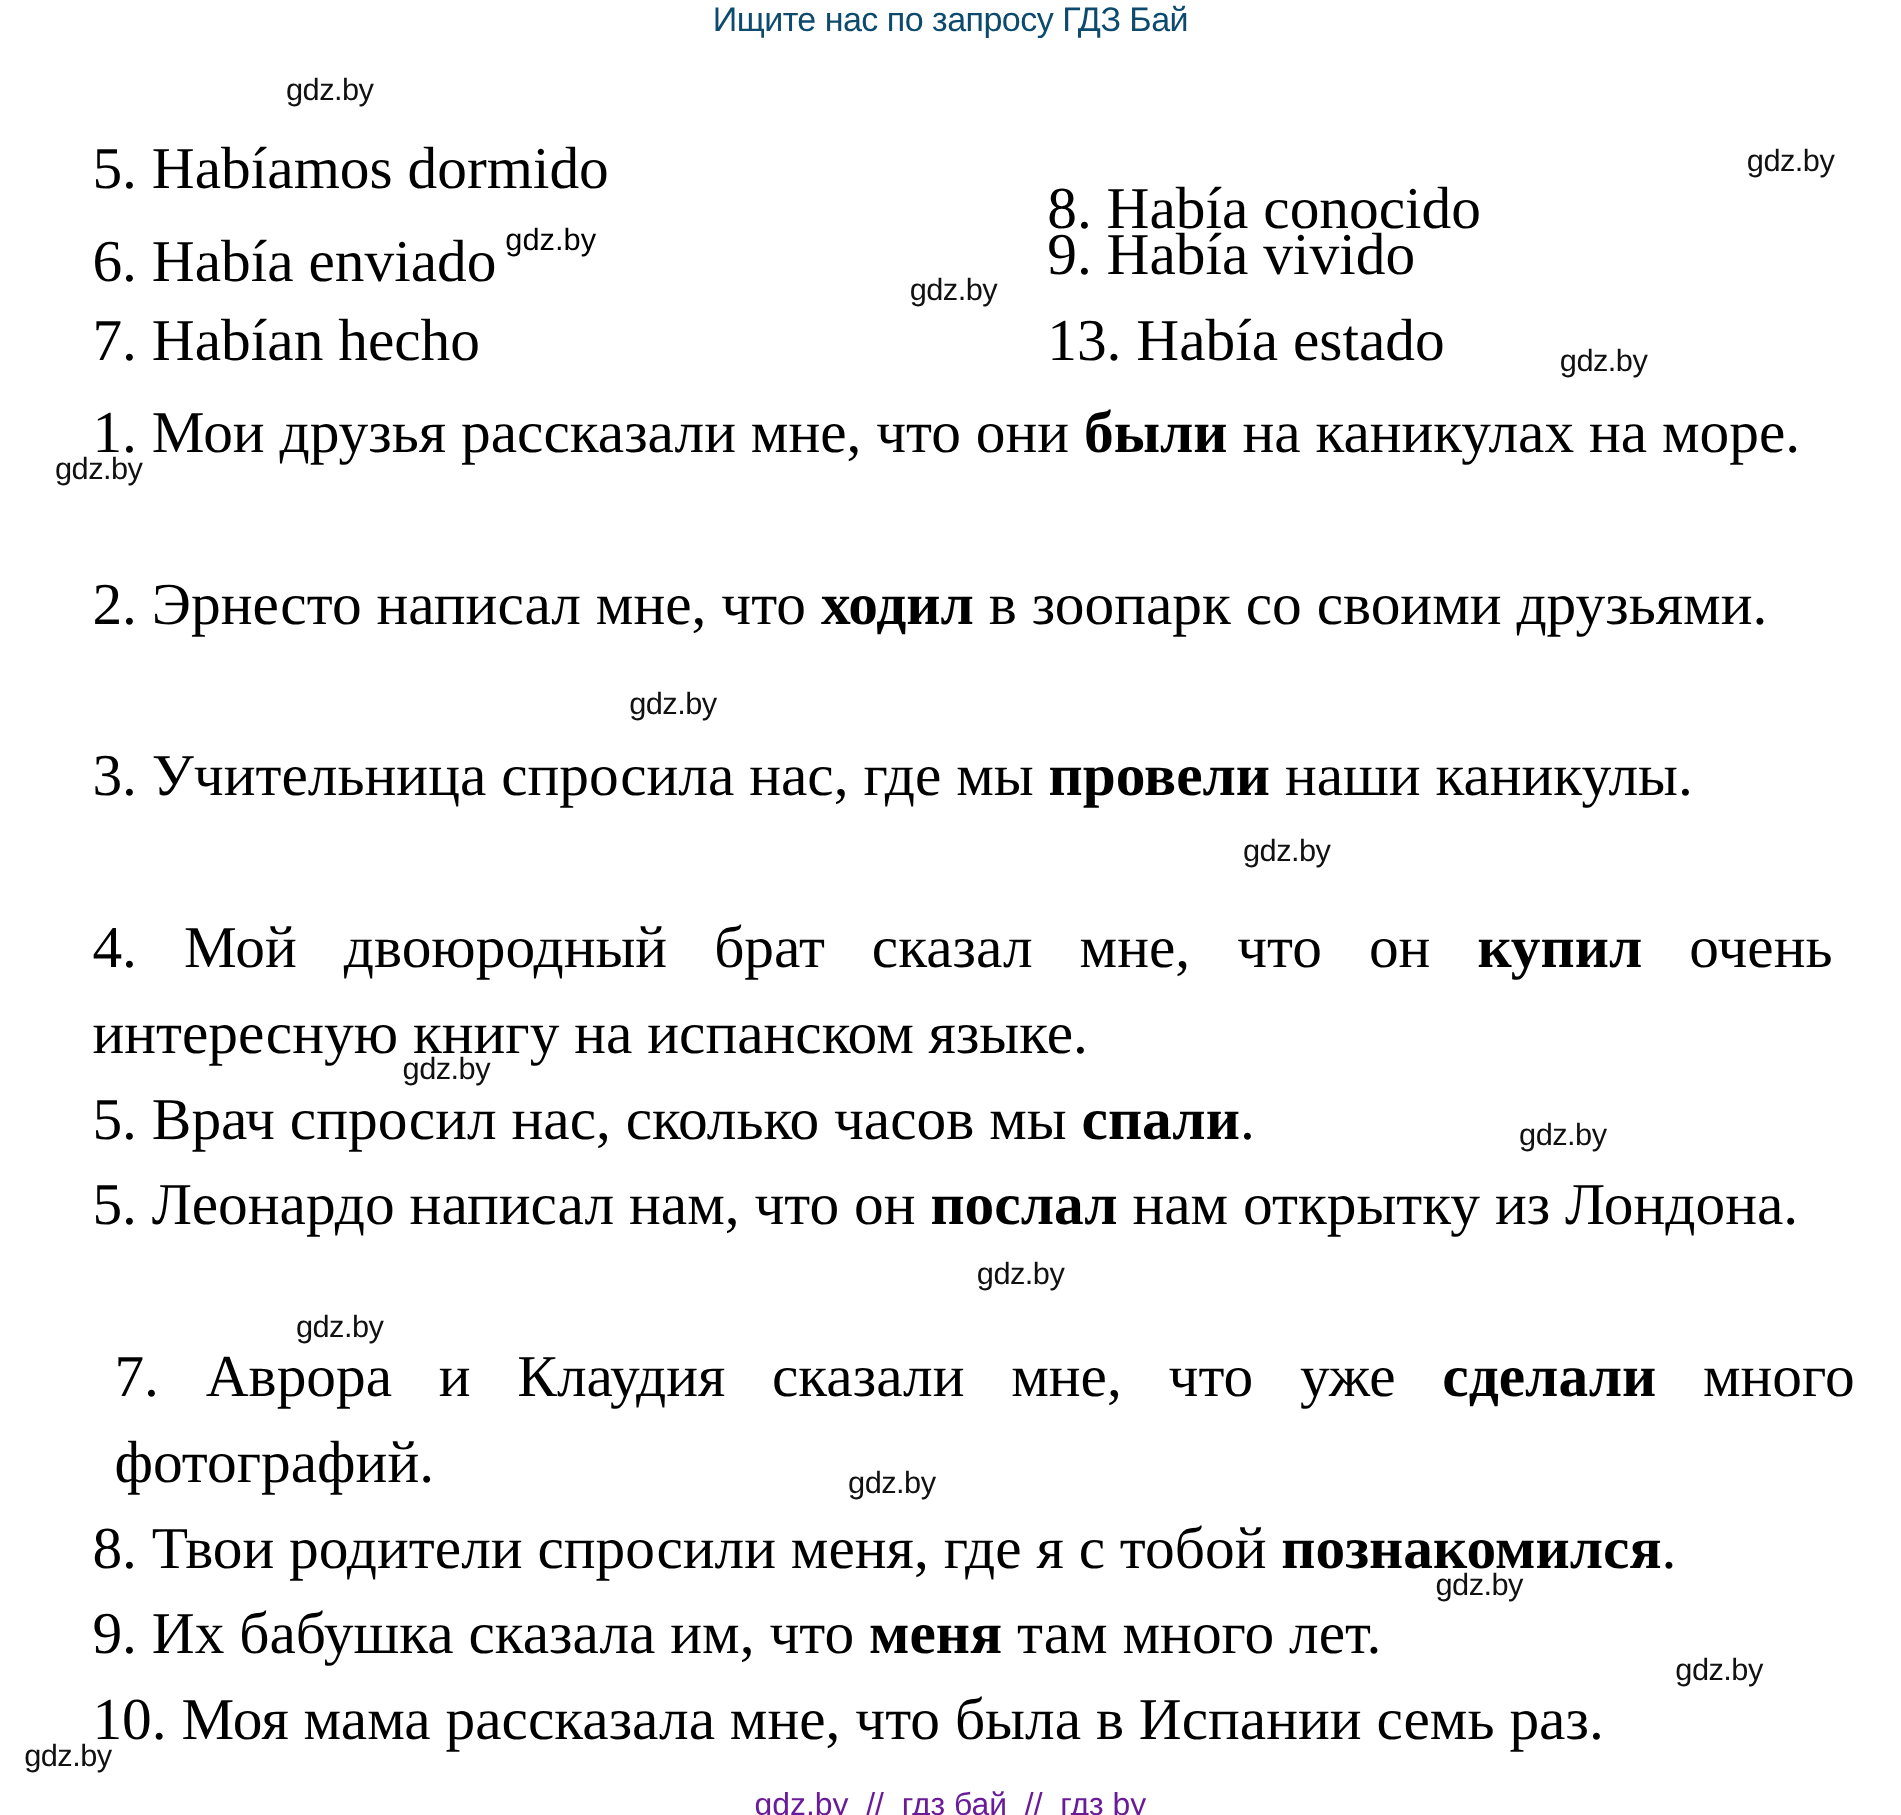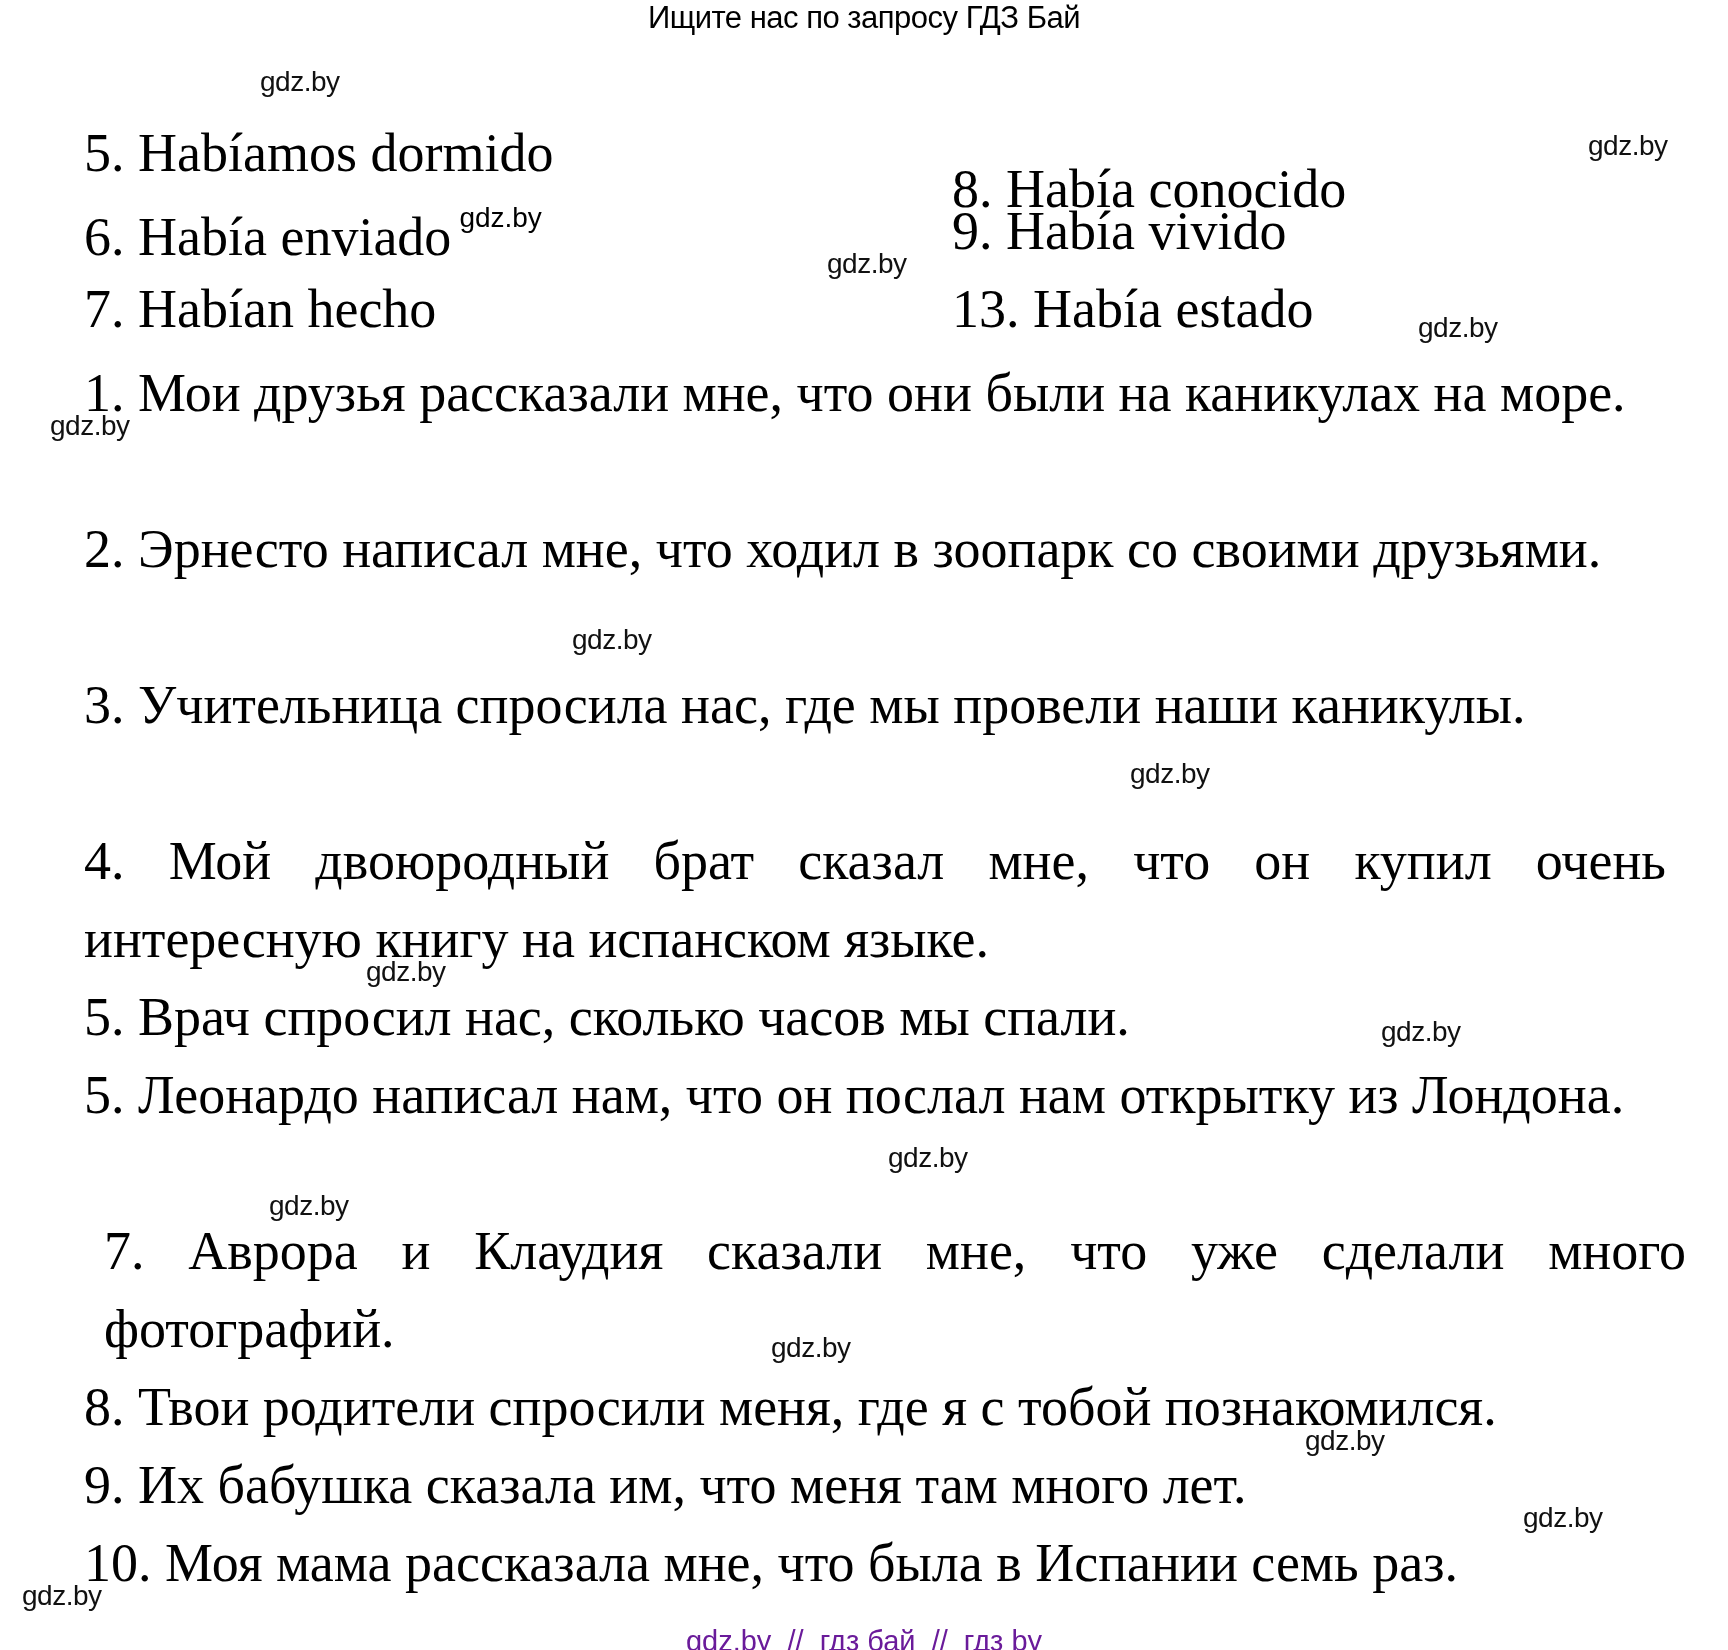--- a/index.html
+++ b/index.html
@@ -1,40 +1,40 @@
 <!DOCTYPE html>
 <html><head>
   <meta charset="utf-8">
   <style>
     html, body { margin: 0; padding: 0; background: #ffffff; }
     body { width: 1728px; height: 1650px; position: relative; overflow: hidden; }
     .banner {
       position: absolute; left: 0; right: 0; top: 0; text-align: center;
-      font-family: "Liberation Sans", sans-serif; font-size: 31px; color: #000000;
+      font-family: "Liberation Sans", sans-serif; font-size: 31px; color: #0c4a6e;
       letter-spacing: -0.5px;
     }
     .footer {
       position: absolute; left: 0; right: 0; top: 1625px; text-align: center;
       font-family: "Liberation Sans", sans-serif; font-size: 29px; color: #6a1b9a;
       white-space: pre;
     }
     .wm {
       position: absolute; font-family: "Liberation Sans", sans-serif; font-size: 28px;
       color: #111; letter-spacing: -0.5px;
     }
     .line {
       position: absolute; font-family: "Liberation Serif", serif; font-size: 54px;
       color: #000; white-space: nowrap; line-height: 1;
     }
     .just {
       position: absolute; left: 84px; width: 1582px;
       font-family: "Liberation Serif", serif; font-size: 54px; color: #000;
       line-height: 78px; text-align: justify; text-align-last: left;
     }
-    .just b { font-weight: normal; }
+    .just b { font-weight: bold; }
     .inline-wm {
       font-family: "Liberation Sans", sans-serif; font-size: 28px; vertical-align: 28px;
       margin-left: 8px;
     }
   </style>
 </head>
 <body>
 
 <div class="banner">Ищите нас по запросу ГДЗ Бай</div>
 

